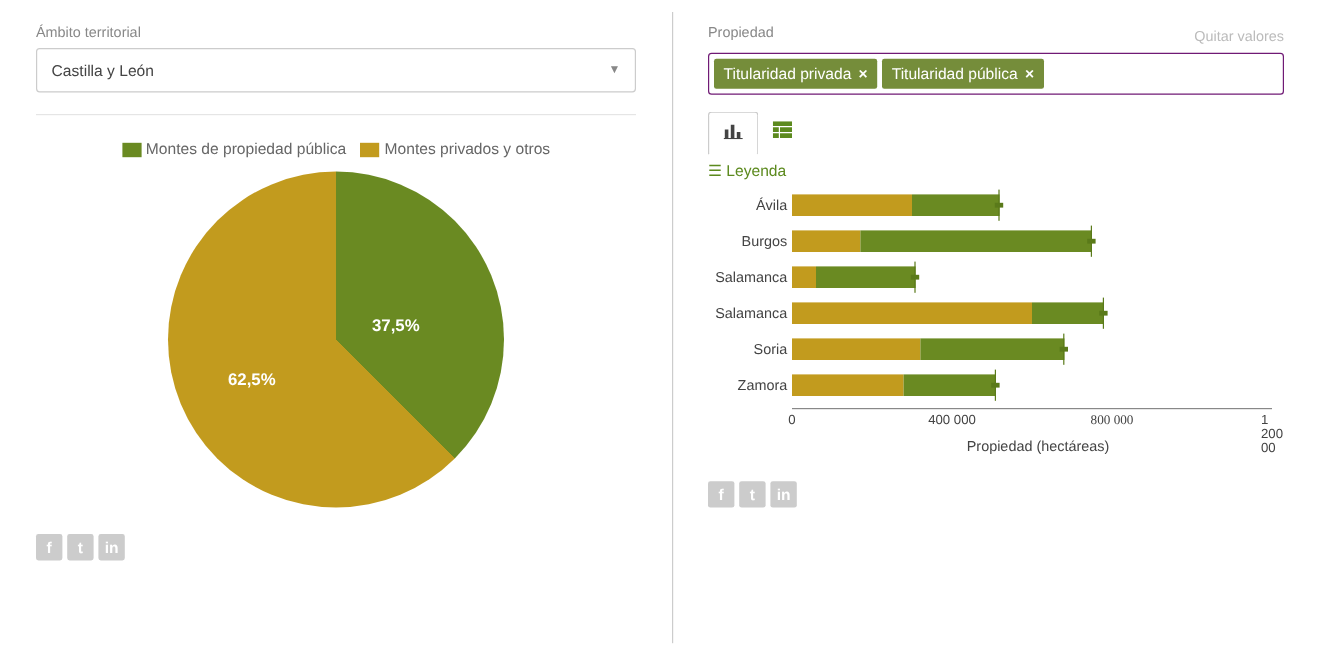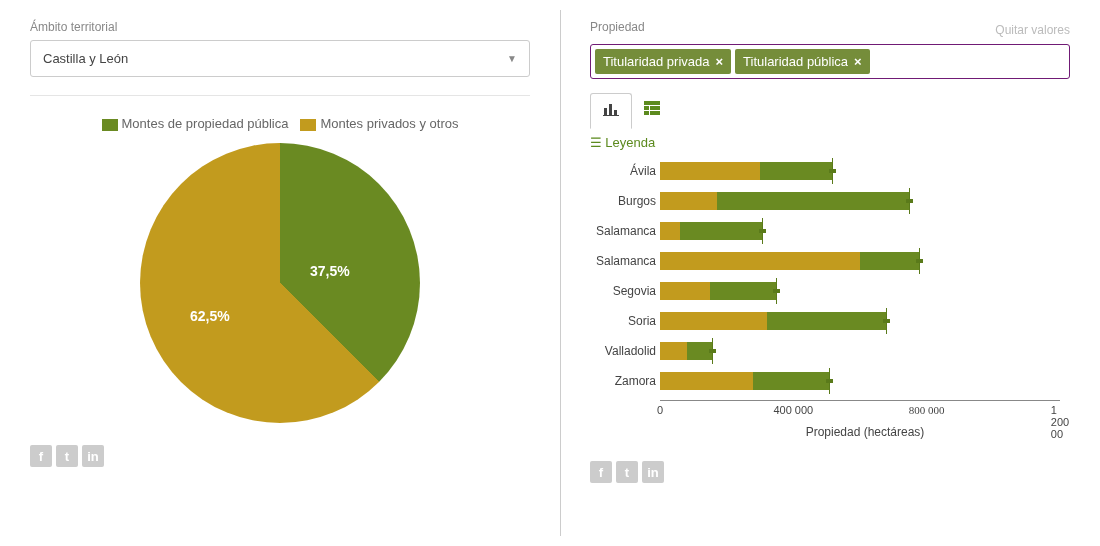--- a/index.html
+++ b/index.html
@@ -144,41 +144,25 @@
         </div>
         <div class="bar-row">
           <div class="bar-lbl">Salamanca</div>
           <div class="bar-track" style="width: 400px;">
             <div class="seg" style="left: 0px; width: 200px; background: rgb(194, 155, 30);"></div>
             <div class="seg" style="left: 200px; width: 60px; background: rgb(106, 138, 34);"></div>
             <div class="tick" style="left: 259px;"></div>
           </div>
         </div>
         <div class="bar-row">
-          <div class="bar-lbl">Segovia</div>
-          <div class="bar-track" style="width: 400px;">
-            <div class="seg" style="left: 0px; width: 50px; background: rgb(194, 155, 30);"></div>
-            <div class="seg" style="left: 50px; width: 66.6667px; background: rgb(106, 138, 34);"></div>
-            <div class="tick" style="left: 115.667px;"></div>
-          </div>
-        </div>
-        <div class="bar-row">
           <div class="bar-lbl">Soria</div>
           <div class="bar-track" style="width: 400px;">
             <div class="seg" style="left: 0px; width: 106.667px; background: rgb(194, 155, 30);"></div>
             <div class="seg" style="left: 106.667px; width: 120px; background: rgb(106, 138, 34);"></div>
             <div class="tick" style="left: 225.667px;"></div>
-          </div>
-        </div>
-        <div class="bar-row">
-          <div class="bar-lbl">Valladolid</div>
-          <div class="bar-track" style="width: 400px;">
-            <div class="seg" style="left: 0px; width: 26.6667px; background: rgb(194, 155, 30);"></div>
-            <div class="seg" style="left: 26.6667px; width: 26.6667px; background: rgb(106, 138, 34);"></div>
-            <div class="tick" style="left: 52.3333px;"></div>
           </div>
         </div>
         <div class="bar-row">
           <div class="bar-lbl">Zamora</div>
           <div class="bar-track" style="width: 400px;">
             <div class="seg" style="left: 0px; width: 93.3333px; background: rgb(194, 155, 30);"></div>
             <div class="seg" style="left: 93.3333px; width: 76.6667px; background: rgb(106, 138, 34);"></div>
             <div class="tick" style="left: 169px;"></div>
           </div>
         </div>

